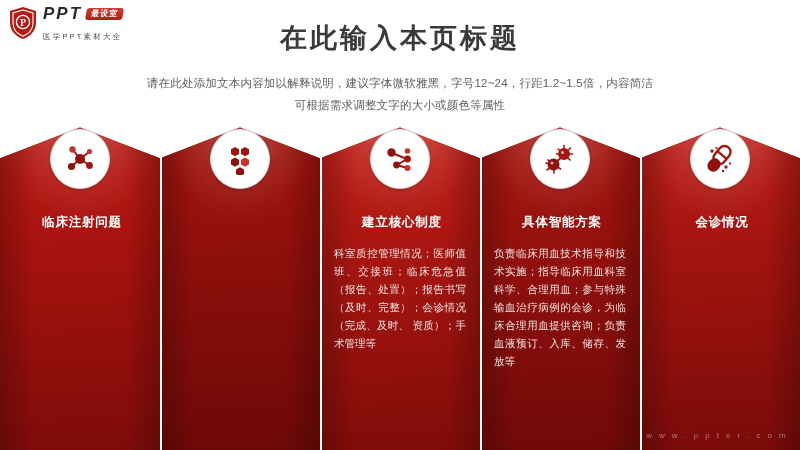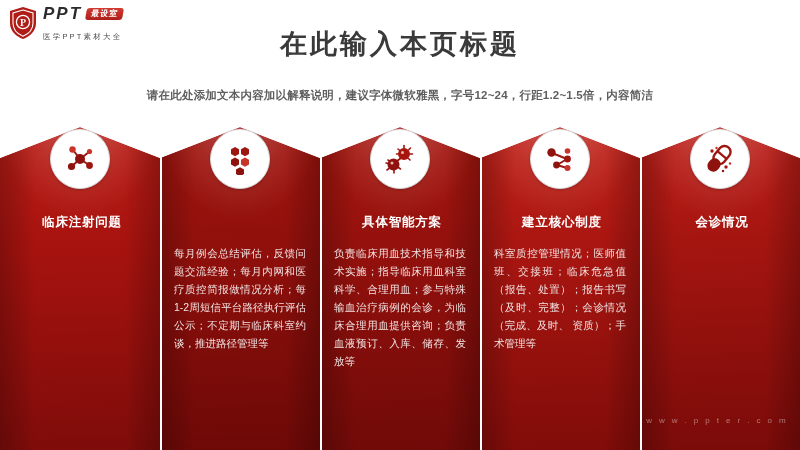--- a/index.html
+++ b/index.html
@@ -72,38 +72,38 @@
 
   
   #header {
     position: absolute;
     left: 0;
     top: 0;
     width: 800px;
     text-align: center;
   }
   #page-title {
-    margin: 12px;
+    margin: 6px;
     padding-top: 16px;
     font-size: 27px;
     font-weight: bold;
     color: #3a3a3a;
     letter-spacing: 3px;
     line-height: 1.2;
   }
   #subtitle {
     margin: 0 auto;
     padding-top: 13px;
     width: 640px;
     font-size: 11.5px;
     color: #5e5e5e;
     line-height: 1.85;
     letter-spacing: 0.2px;
   }
-  #subtitle span { display: block; font-weight: bold; }
+  #subtitle span { display: block; }
 
   
   #columns {
     position: absolute;
     left: 0;
     top: 127px;
     width: 800px;
     height: 323px;
     display: flex;
   }
@@ -215,21 +215,21 @@
     line-height: 1.72;
     color: #f2e3e2;
     text-align: justify;
     z-index: 22;
   }
 
   
   #footer {
     position: absolute;
     right: 12px;
-    bottom: 25px;
+    bottom: 10px;
     font-size: 8px;
     letter-spacing: 2.4px;
     color: rgba(255,255,255,0.42);
     z-index: 60;
   }
 </style>
 </head>
 <body>
 
 <div id="logo">
@@ -247,20 +247,21 @@
       <span id="logo-badge">最设室</span>
     </div>
     <div id="logo-sub">医学PPT素材大全</div>
   </div>
 </div>
 
 <div id="header">
   <h1 id="page-title">在此输入本页标题</h1>
   <div id="subtitle">
     <span>请在此处添加文本内容加以解释说明，建议字体微软雅黑，字号12~24，行距1.2~1.5倍，内容简洁</span>
+    <span>可根据需求调整文字的大小或颜色等属性</span>
   </div>
 </div>
 
 <div id="columns">
 
   <div class="col t0">
     <div class="band">
       <div class="band-fill"></div>
       <div class="band-sheen"></div>
       <div class="band-edge"></div>
@@ -295,21 +296,45 @@
       <svg width="32" height="32" viewBox="0 0 32 32" aria-hidden="true">
         <g fill="#9e1610">
           <polygon points="11,4 15,6.3 15,10.9 11,13.2 7,10.9 7,6.3"></polygon>
           <polygon points="21,4 25,6.3 25,10.9 21,13.2 17,10.9 17,6.3"></polygon>
           <polygon points="11,14.5 15,16.8 15,21.4 11,23.7 7,21.4 7,16.8" fill="#8e120d"></polygon>
           <polygon points="21,14.5 25,16.8 25,21.4 21,23.7 17,21.4 17,16.8" fill="#c7342a"></polygon>
           <polygon points="16,24.2 20,26.5 20,31.1 16,33.4 12,31.1 12,26.5" fill="#8e120d"></polygon>
         </g>
       </svg>
     </div>
-    <div class="col-body">每月例会总结评估，反馈问题交流经验；每月内网和医疗质控简报做情况分析；每1-2周短信平台路径执行评估公示；不定期与临床科室约谈，推进路径管理等</div>
+  </div>
+
+  <div class="col t2">
+    <div class="band">
+      <div class="band-fill"></div>
+      <div class="band-sheen"></div>
+      <div class="band-edge"></div>
+    </div>
+    <div class="chev-gap"></div>
+    <div class="icon-circle">
+      <svg width="34" height="34" viewBox="0 0 34 34" aria-hidden="true">
+        <g stroke="#9e1610" stroke-width="2">
+          <line x1="9" y1="11" x2="24" y2="17"></line>
+          <line x1="24" y1="17" x2="14" y2="23"></line>
+          <line x1="14" y1="23" x2="24" y2="26"></line>
+        </g>
+        <circle cx="8.5" cy="10.5" r="4.2" fill="#8e120d"></circle>
+        <circle cx="24.5" cy="9" r="2.8" fill="#c7342a"></circle>
+        <circle cx="24.5" cy="17" r="3.4" fill="#9e1610"></circle>
+        <circle cx="13.5" cy="23" r="3.4" fill="#8e120d"></circle>
+        <circle cx="24.5" cy="26" r="3" fill="#c7342a"></circle>
+      </svg>
+    </div>
+    <div class="col-title">建立核心制度</div>
+    <div class="col-body">科室质控管理情况；医师值班、交接班；临床危急值（报告、处置）；报告书写（及时、完整）；会诊情况（完成、及时、 资质）；手术管理等</div>
   </div>
 
   <div class="col t3">
     <div class="band">
       <div class="band-fill"></div>
       <div class="band-sheen"></div>
       <div class="band-edge"></div>
     </div>
     <div class="chev-gap"></div>
     <div class="icon-circle">
@@ -331,45 +356,20 @@
         <circle cx="21" cy="12" r="6" fill="#a8150f"></circle>
         <circle cx="10.5" cy="22.5" r="6" fill="#8e120d"></circle>
         <circle cx="19.5" cy="10.5" r="1.5" fill="#e8b6b2"></circle>
         <circle cx="9" cy="21" r="1.5" fill="#e8b6b2"></circle>
       </svg>
     </div>
     <div class="col-title">具体智能方案</div>
     <div class="col-body">负责临床用血技术指导和技术实施；指导临床用血科室科学、合理用血；参与特殊输血治疗病例的会诊，为临床合理用血提供咨询；负责血液预订、入库、储存、发放等</div>
   </div>
 
-  <div class="col t2">
-    <div class="band">
-      <div class="band-fill"></div>
-      <div class="band-sheen"></div>
-      <div class="band-edge"></div>
-    </div>
-    <div class="chev-gap"></div>
-    <div class="icon-circle">
-      <svg width="34" height="34" viewBox="0 0 34 34" aria-hidden="true">
-        <g stroke="#9e1610" stroke-width="2">
-          <line x1="9" y1="11" x2="24" y2="17"></line>
-          <line x1="24" y1="17" x2="14" y2="23"></line>
-          <line x1="14" y1="23" x2="24" y2="26"></line>
-        </g>
-        <circle cx="8.5" cy="10.5" r="4.2" fill="#8e120d"></circle>
-        <circle cx="24.5" cy="9" r="2.8" fill="#c7342a"></circle>
-        <circle cx="24.5" cy="17" r="3.4" fill="#9e1610"></circle>
-        <circle cx="13.5" cy="23" r="3.4" fill="#8e120d"></circle>
-        <circle cx="24.5" cy="26" r="3" fill="#c7342a"></circle>
-      </svg>
-    </div>
-    <div class="col-title">建立核心制度</div>
-    <div class="col-body">科室质控管理情况；医师值班、交接班；临床危急值（报告、处置）；报告书写（及时、完整）；会诊情况（完成、及时、 资质）；手术管理等</div>
-  </div>
-
   <div class="col t4">
     <div class="band">
       <div class="band-fill"></div>
       <div class="band-sheen"></div>
       <div class="band-edge"></div>
     </div>
     <div class="chev-gap"></div>
     <div class="icon-circle">
       <svg width="34" height="34" viewBox="0 0 34 34" aria-hidden="true">
         <g transform="rotate(40 19 13)">

